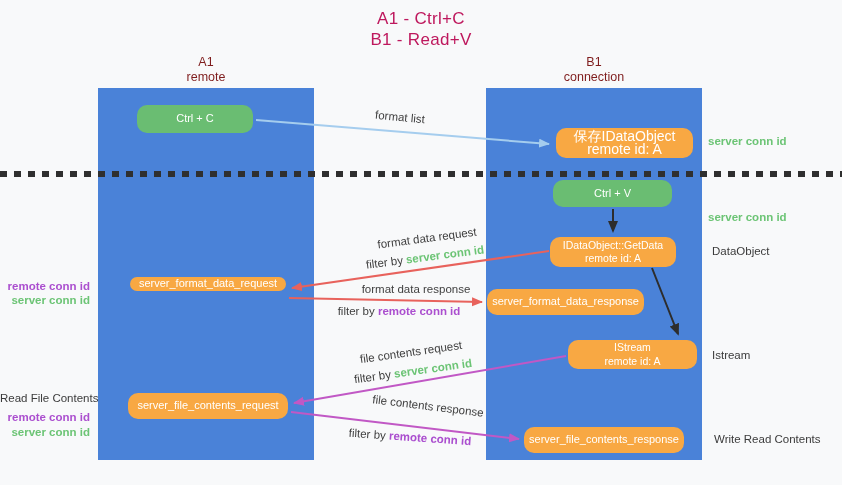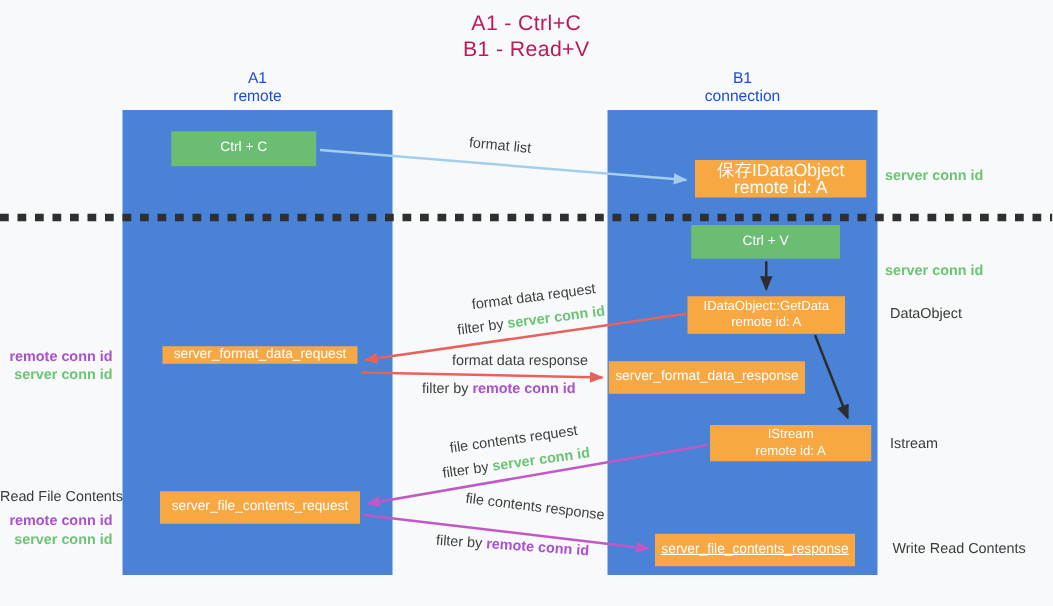--- a/index.html
+++ b/index.html
@@ -6,43 +6,43 @@
   body{
     width:842px;height:485px;position:relative;overflow:hidden;
     background:#f8f9fa;
     font-family:"Liberation Sans",sans-serif;
     color:#3c3c3c;
   }
   .abs{position:absolute;}
   
   .title{left:0;right:0;top:8px;text-align:center;font-size:17px;line-height:21px;color:#be185d;letter-spacing:.3px;}
   
-  .lane-head{top:55px;width:216px;text-align:center;font-size:12.5px;line-height:15px;color:#1d4ed8;}
+  .lane-head{top:55px;width:216px;text-align:center;font-size:12.5px;line-height:15px;color:#7f1d1d;}
   .lane-head.left{left:98px;}
   .lane-head.right{left:486px;}
   
   .lane{top:88px;width:216px;height:372px;background:#4a82d8;}
   .lane.left{left:98px;}
   .lane.right{left:486px;}
   
   svg.overlay{left:0;top:0;pointer-events:none;z-index:3;}
   
   .node{z-index:4;display:flex;flex-direction:column;align-items:center;justify-content:center;
-        color:#fff;font-size:11px;line-height:13.5px;text-align:center;border-radius:0;white-space:nowrap;}
+        color:#fff;font-size:11px;line-height:13.5px;text-align:center;border-radius:10px;white-space:nowrap;}
   .node.green{background:#6abd72;}
   .node.orange{background:#f8a843;}
   .n-ctrlc{left:137px;top:105px;width:116px;height:28px;}
   .n-save{left:556px;top:128px;width:137px;height:30px;font-size:14px;}
   .n-ctrlv{left:553px;top:180px;width:119px;height:27px;}
   .n-getdata{left:550px;top:237px;width:126px;height:30px;font-size:10.5px;}
   .n-freq{left:130px;top:277px;width:156px;height:14px;}
   .n-fresp{left:487px;top:289px;width:157px;height:26px;}
   .n-istream{left:568px;top:340px;width:129px;height:29px;font-size:10.5px;}
   .n-filereq{left:128px;top:393px;width:160px;height:26px;}
-  .n-fileresp{left:524px;top:427px;width:160px;height:26px;text-decoration:underline;}
+  .n-fileresp{left:524px;top:427px;width:160px;height:26px;}
   
   .alabel{z-index:5;white-space:nowrap;font-size:11.5px;color:#3f3f3f;transform:translate(-50%,-50%);}
   .alabel .green-id{color:#6cc475;font-weight:bold;}
   .alabel .purple-id{color:#ab4fcf;font-weight:bold;}
   
   .side{z-index:5;white-space:nowrap;font-size:11.5px;color:#3b3b3b;line-height:14px;}
   .side.rightcol{left:708px;}
   .side.leftcol{left:0;width:90px;text-align:right;}
   .green-id{color:#6cc475;font-weight:bold;}
   .purple-id{color:#ab4fcf;font-weight:bold;}

